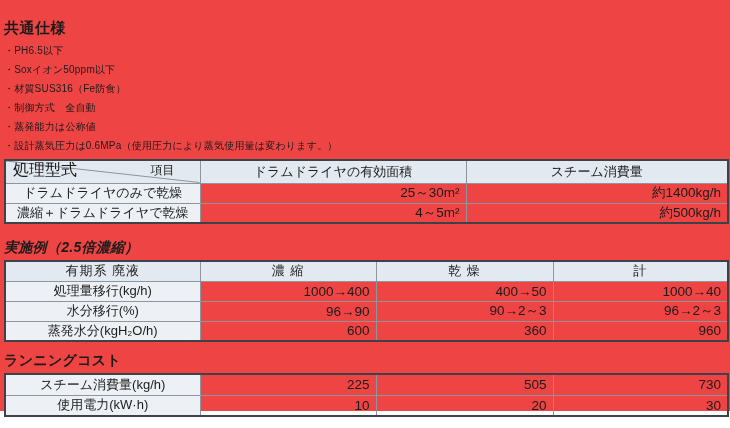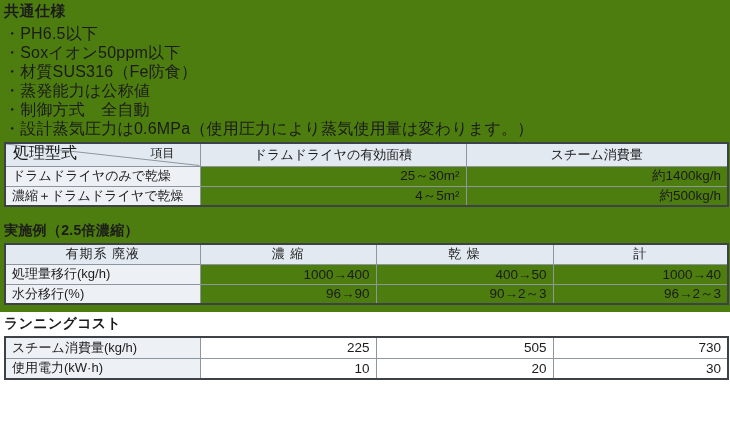--- a/index.html
+++ b/index.html
@@ -9,38 +9,38 @@
     --inner:#8d959f;
     --ink:#1b1b1b;
   }
   *{margin:0;padding:0;box-sizing:border-box;}
   html,body{background:#ffffff;}
   body{
     width:730px;height:428px;overflow:hidden;
     font-family:"Liberation Sans","DejaVu Sans",sans-serif;
     color:var(--ink);
   }
-  .page{width:730px;height:312px;padding:2px 3px 0 4px;background:#4d7c0f;}
+  .page{width:730px;height:411px;padding:19px 3px 0 4px;background:#ef4444;}
 
   .h1{font-size:15px;font-weight:bold;line-height:18px;letter-spacing:.5px;}
   .bullets{list-style:none;margin-top:4px;}
-  .bullets li{font-size:16px;line-height:19px;letter-spacing:.2px;}
+  .bullets li{font-size:10px;line-height:19px;letter-spacing:.2px;}
 
   .h2{font-size:14px;font-weight:bold;letter-spacing:.3px;line-height:17px;}
   .h2.cmp{margin-top:11px;}
-  .h2.ex{margin-top:15px;}
+  .h2.ex{margin-top:15px;font-style:italic;}
   .h2.rc{margin-top:10px;}
 
   table{border-collapse:collapse;table-layout:fixed;width:723px;
         border:2px solid var(--outer);margin-top:4px;}
   th,td{border:1px solid var(--inner);font-weight:normal;font-size:13px;
         padding:0 6px;overflow:hidden;white-space:nowrap;}
   tr{height:20px;}
   tr.hdr th{background:var(--hdr-bg);text-align:center;}
-  th.rowlabel{background:var(--label-bg);text-align:left;}
+  th.rowlabel{background:var(--label-bg);text-align:center;}
   td.data{text-align:right;font-size:13.5px;}
 
   
   th.corner{background:var(--hdr-bg);position:relative;padding:0;}
   th.corner svg{position:absolute;inset:0;width:100%;height:100%;}
   .corner-top{position:absolute;top:1px;right:25px;font-size:12px;}
   .corner-bottom{position:absolute;bottom:2px;left:7px;font-size:16px;}
   #t-comparison tr.hdr{height:23px;}
   #t-running tr{height:21px;}
   #t-example tr.hdr th{letter-spacing:1px;}
@@ -48,22 +48,22 @@
 </head>
 <body>
 
 <div class="page">
 
   <div class="h1">共通仕様</div>
   <ul class="bullets">
     <li>・PH6.5以下</li>
     <li>・Soxイオン50ppm以下</li>
     <li>・材質SUS316（Fe防食）</li>
+    <li>・制御方式　全自動</li>
     <li>・蒸発能力は公称値</li>
-    <li>・制御方式　全自動</li>
     <li>・設計蒸気圧力は0.6MPa（使用圧力により蒸気使用量は変わります。）</li>
   </ul>
 
   <table id="t-comparison">
     <colgroup>
         <col style="width:195px">
         <col style="width:266px">
         <col style="width:262px">
       </colgroup>
     <tbody>
@@ -111,20 +111,26 @@
       <td class="data">1000→400</td>
       <td class="data">400→50</td>
       <td class="data">1000→40</td>
     </tr>
     <tr>
       <th class="rowlabel">水分移行(%)</th>
       <td class="data">96→90</td>
       <td class="data">90→2～3</td>
       <td class="data">96→2～3</td>
     </tr>
+    <tr>
+      <th class="rowlabel">蒸発水分(kgH₂O/h)</th>
+      <td class="data">600</td>
+      <td class="data">360</td>
+      <td class="data">960</td>
+    </tr>
   </tbody>
     </table>
 
   <div class="h2 rc">ランニングコスト</div>
   <table id="t-running">
     <colgroup>
         <col style="width:195px">
         <col style="width:176px">
         <col style="width:177px">
         <col style="width:175px">

